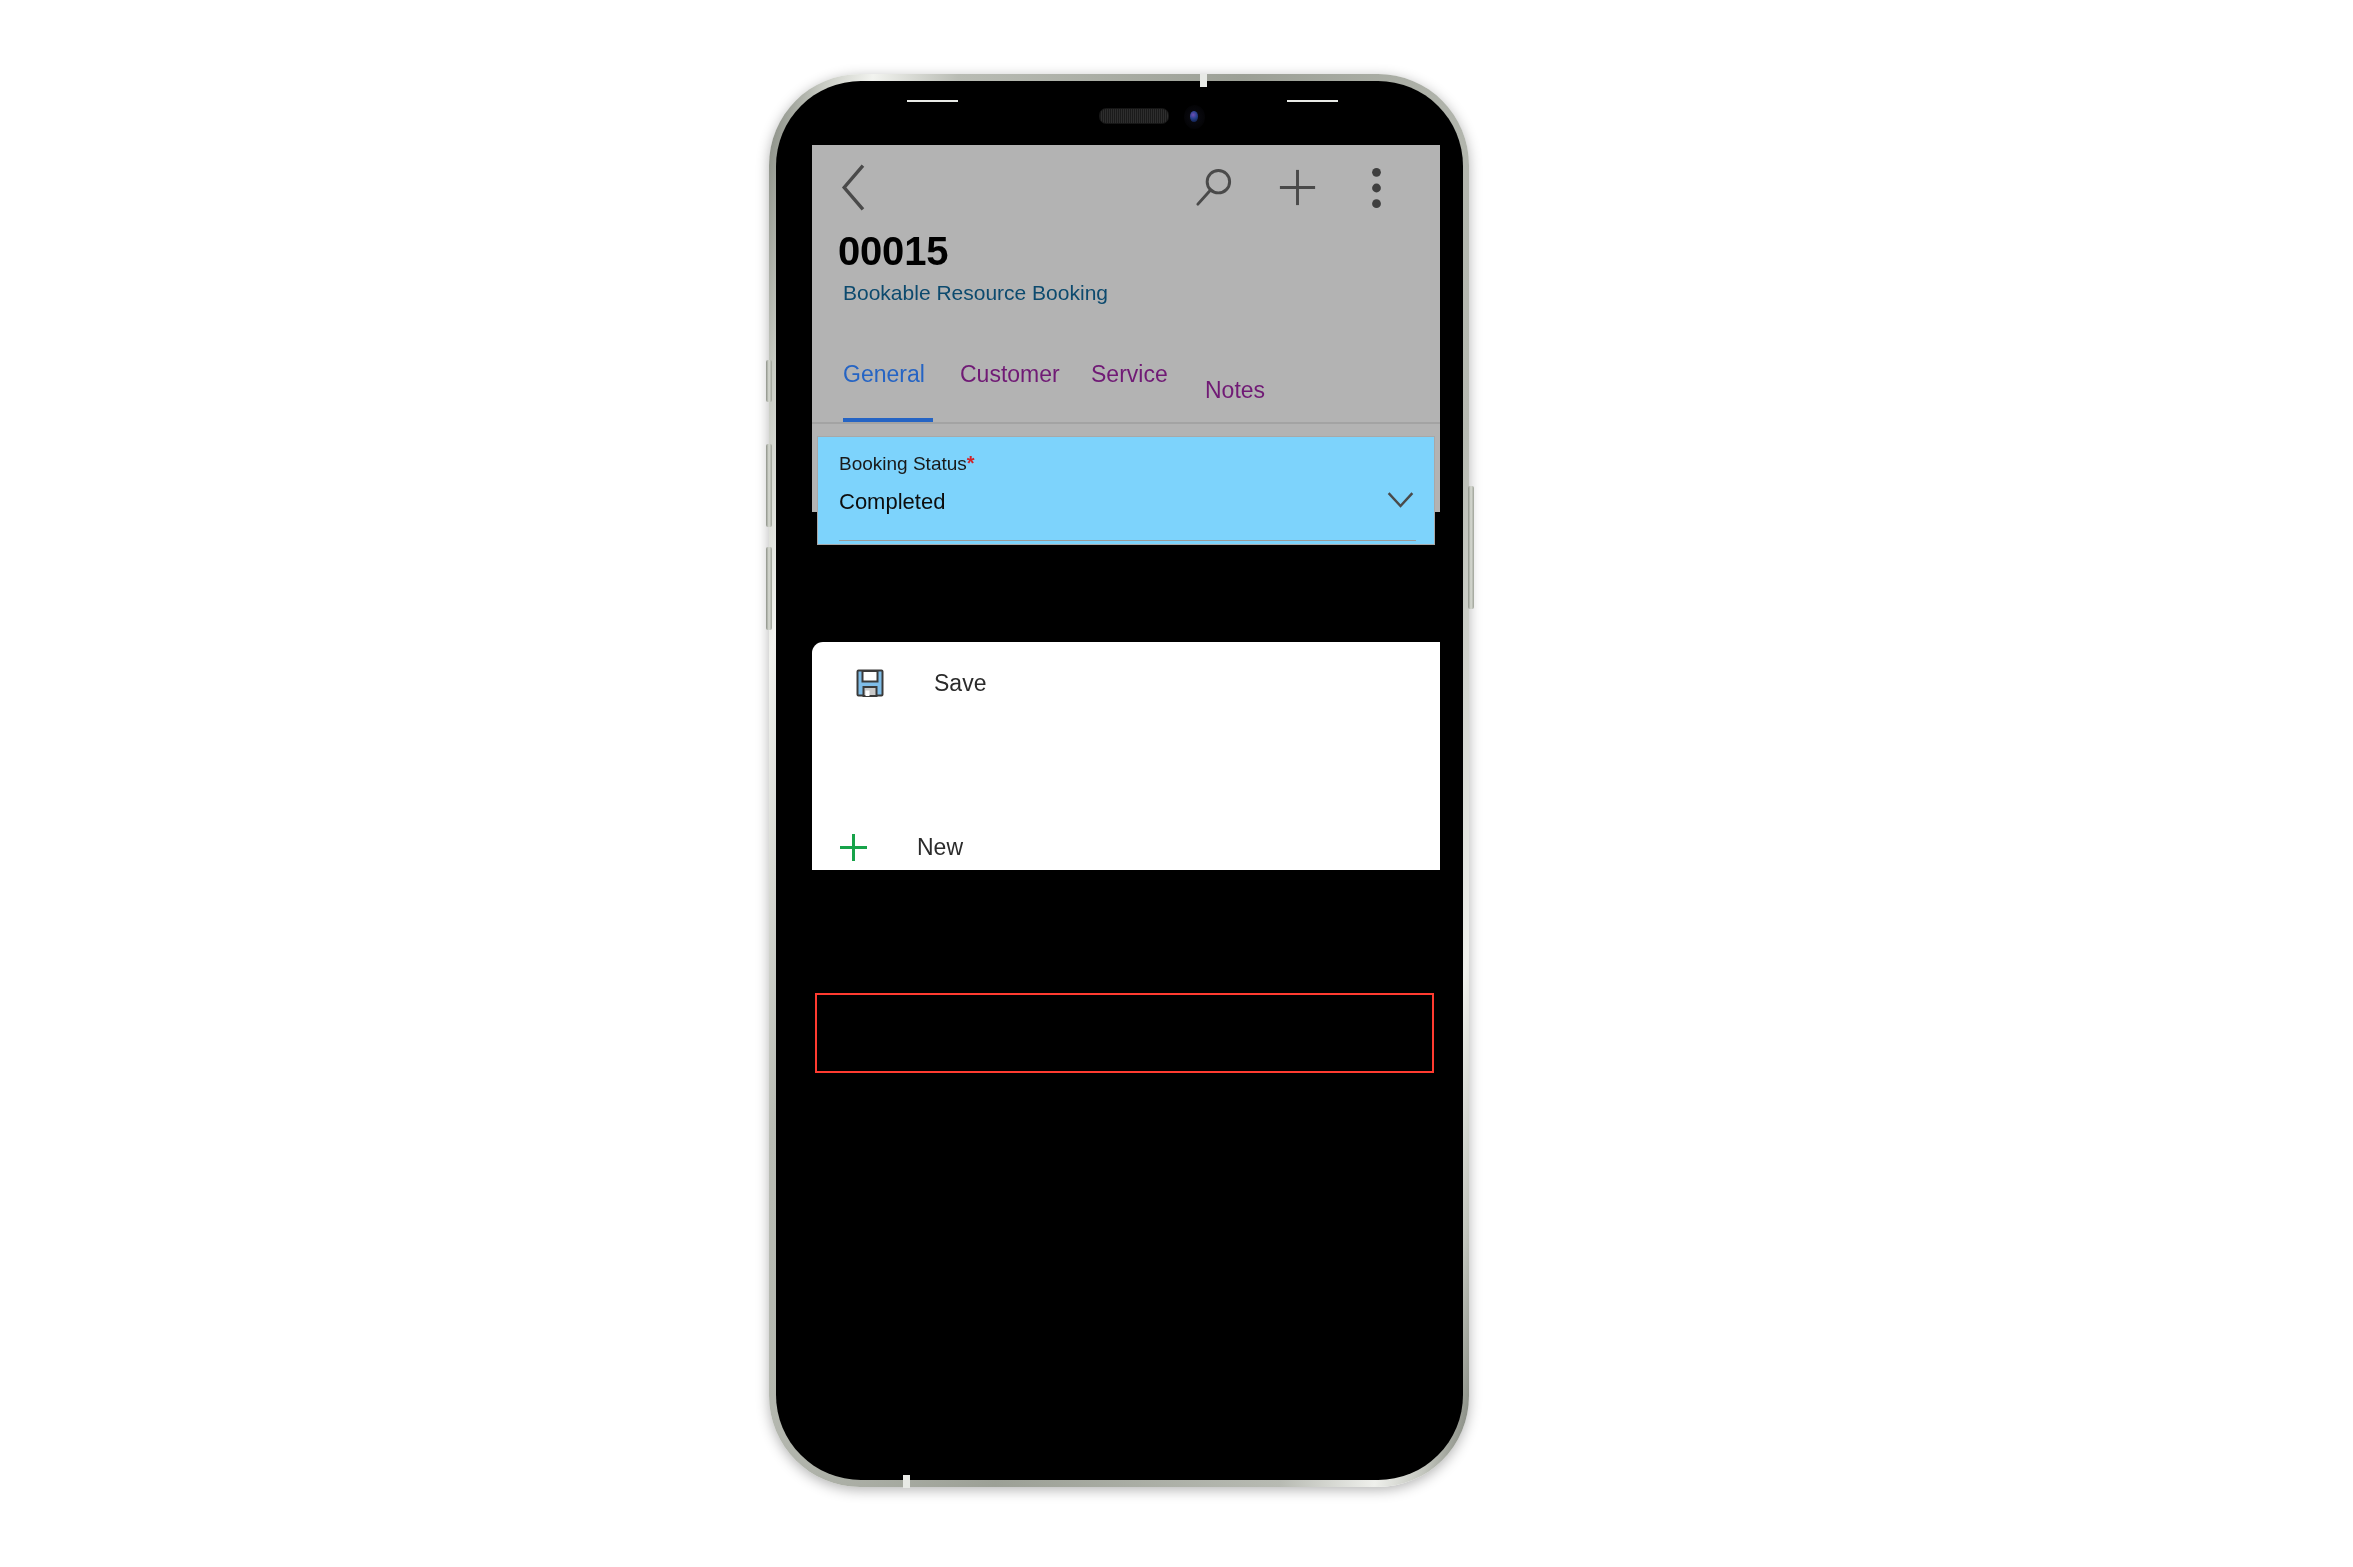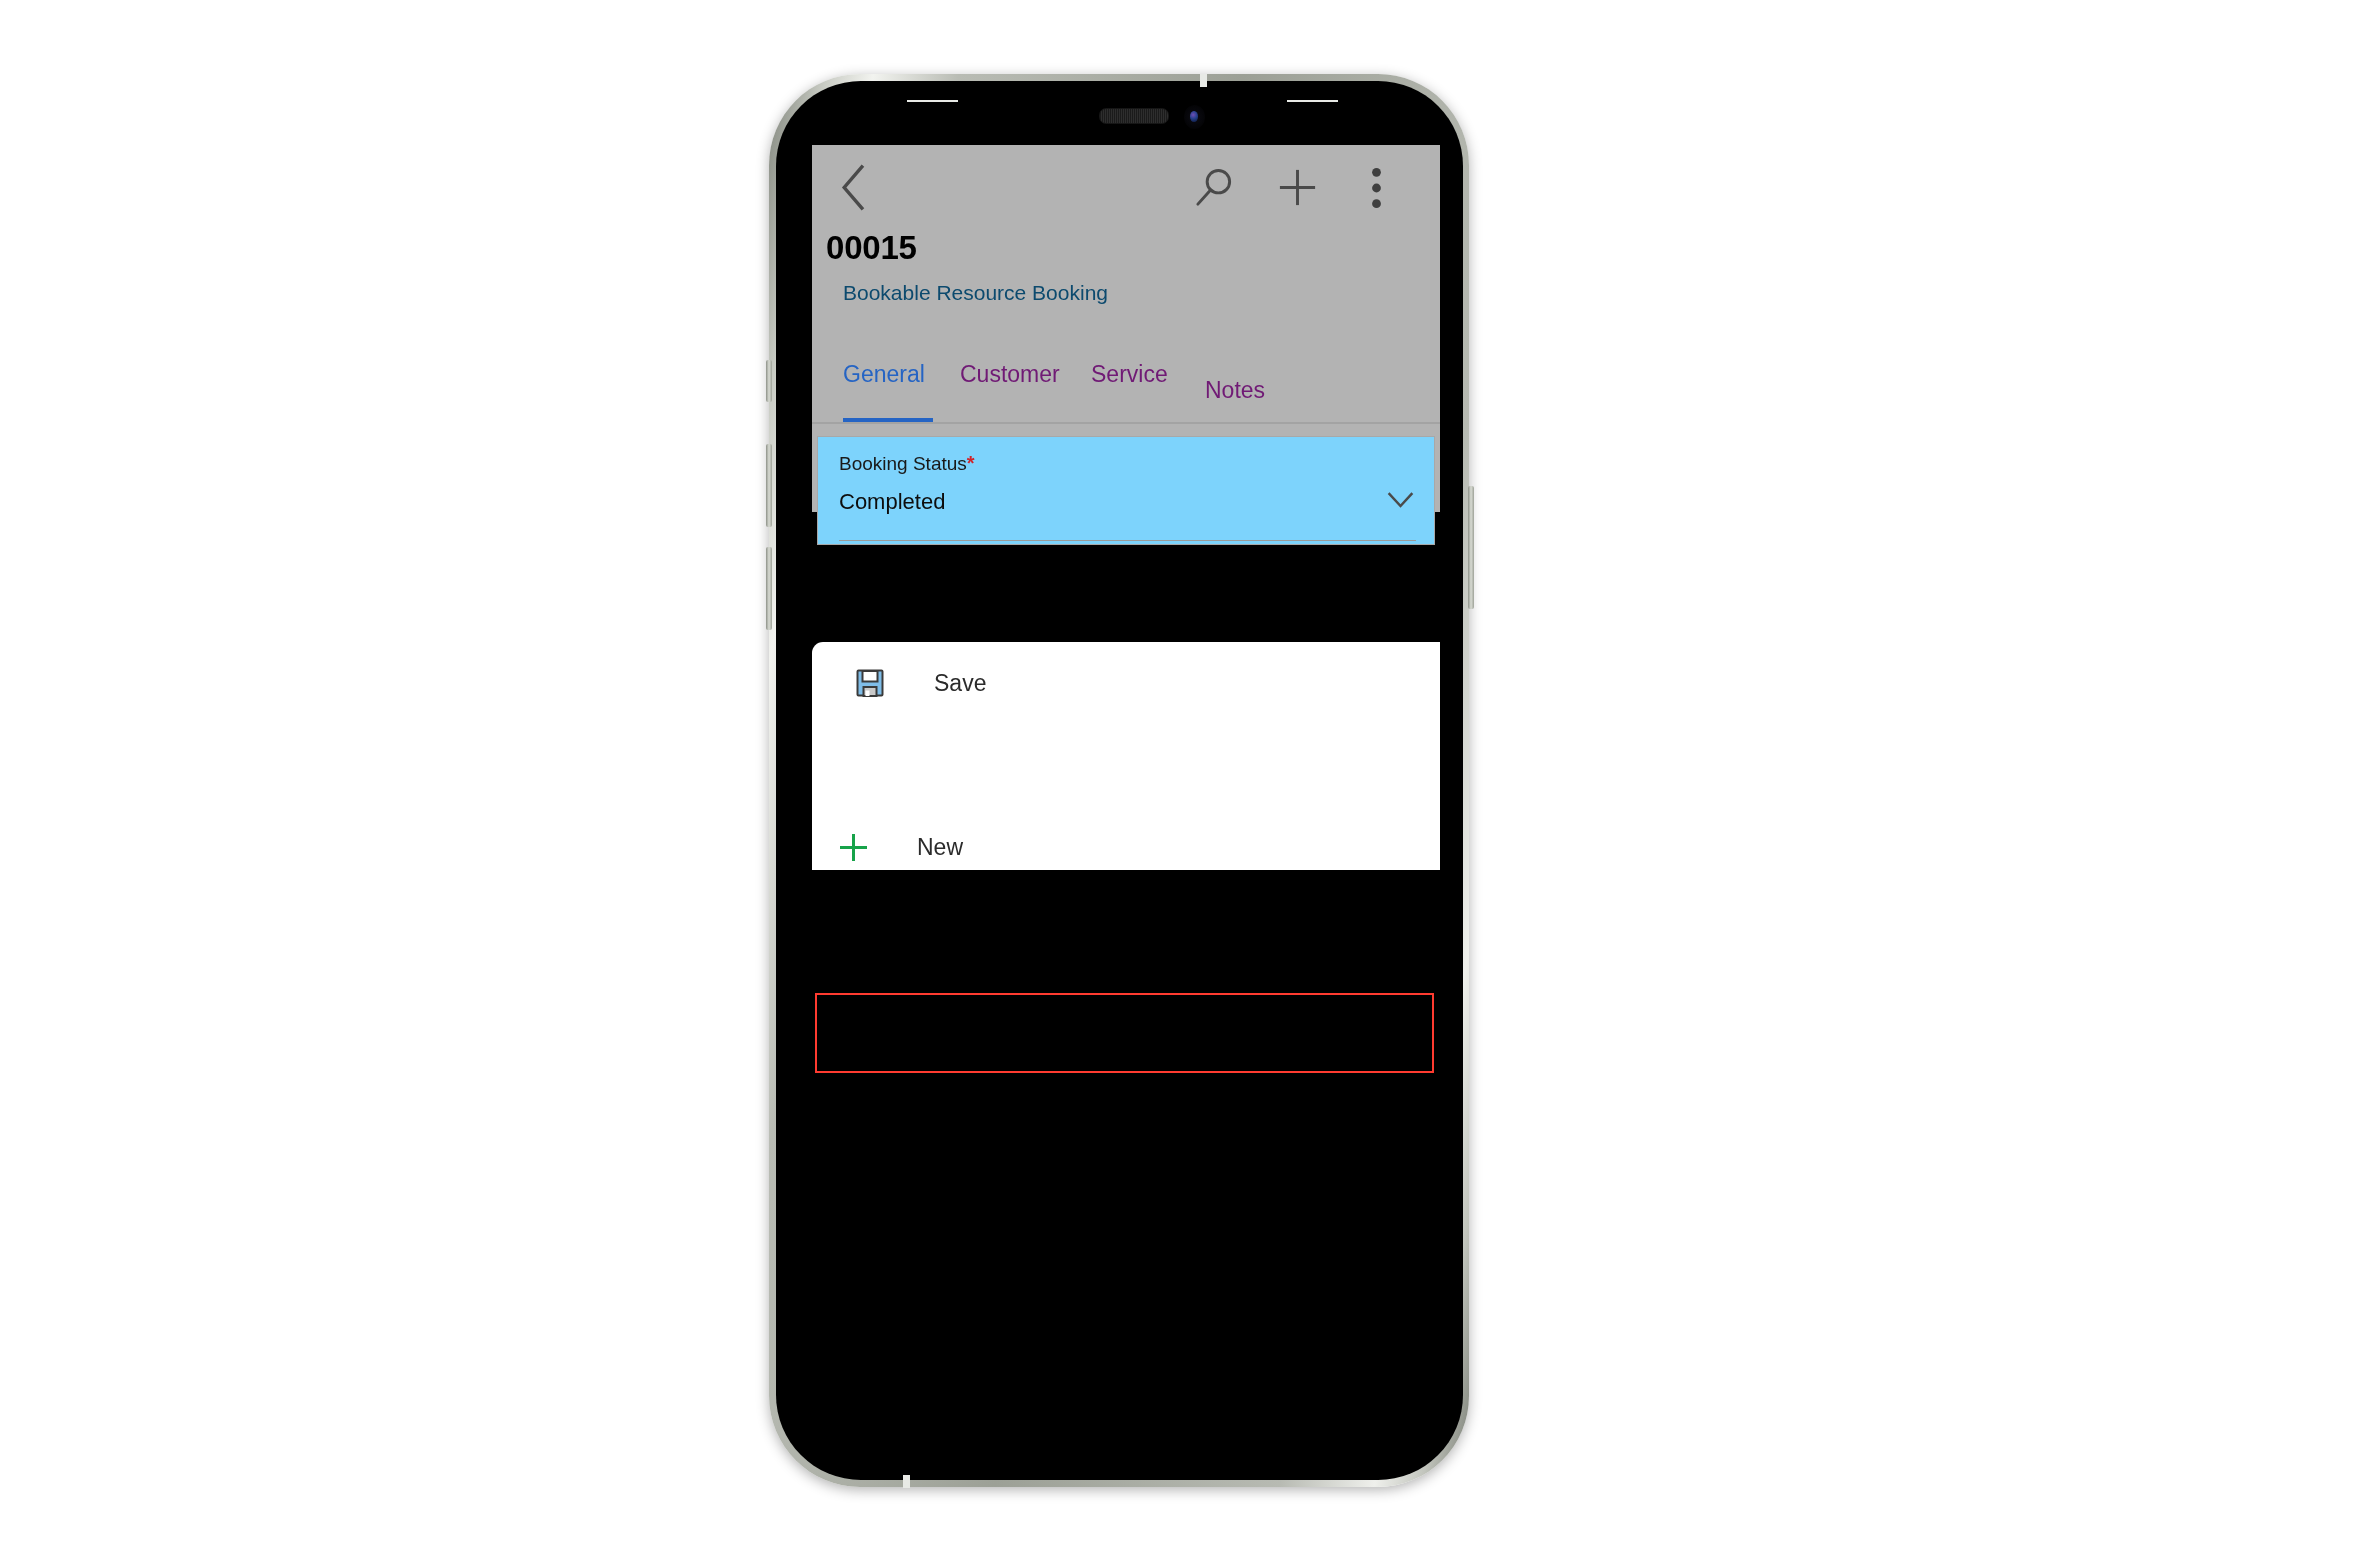--- a/index.html
+++ b/index.html
@@ -108,22 +108,22 @@
     align-items: center;
     justify-content: center;
   }
   #back-button   { left: 15px;  top: 15px; width: 54px; height: 54px; }
   #search-button { left: 375px; top: 16px; width: 53px; height: 53px; }
   #add-button    { left: 459px; top: 16px; width: 53px; height: 53px; }
   #overflow-button { left: 538px; top: 16px; width: 53px; height: 53px; }
 
   #record-title {
     position: absolute;
-    left: 14px; top: 86px;
-    font-size: 33px;
+    left: 26px; top: 86px;
+    font-size: 40px;
     font-weight: bold;
     color: #000000;
     letter-spacing: -0.2px;
     line-height: 1;
   }
   #record-subtitle {
     position: absolute;
     left: 31px; top: 137px;
     font-size: 21px;
     color: #0c4a6e;

